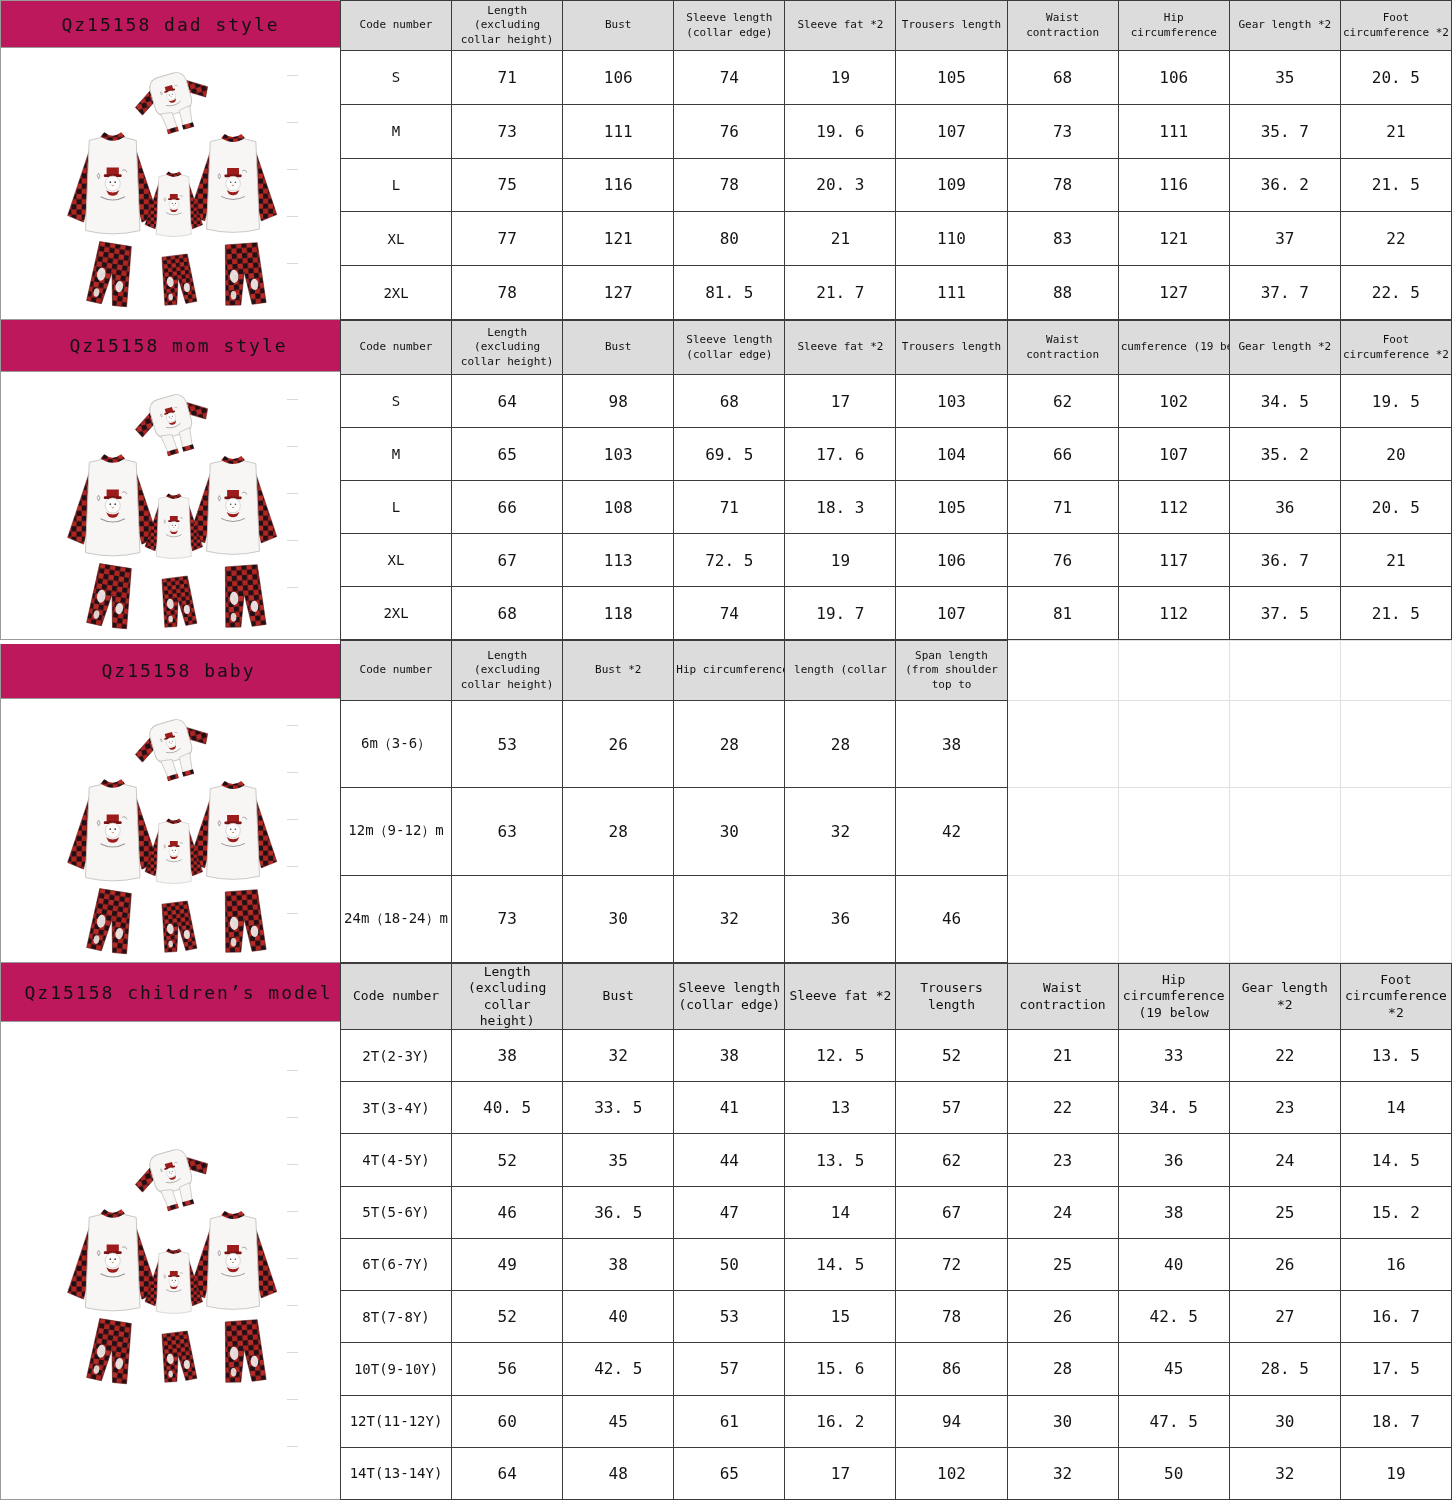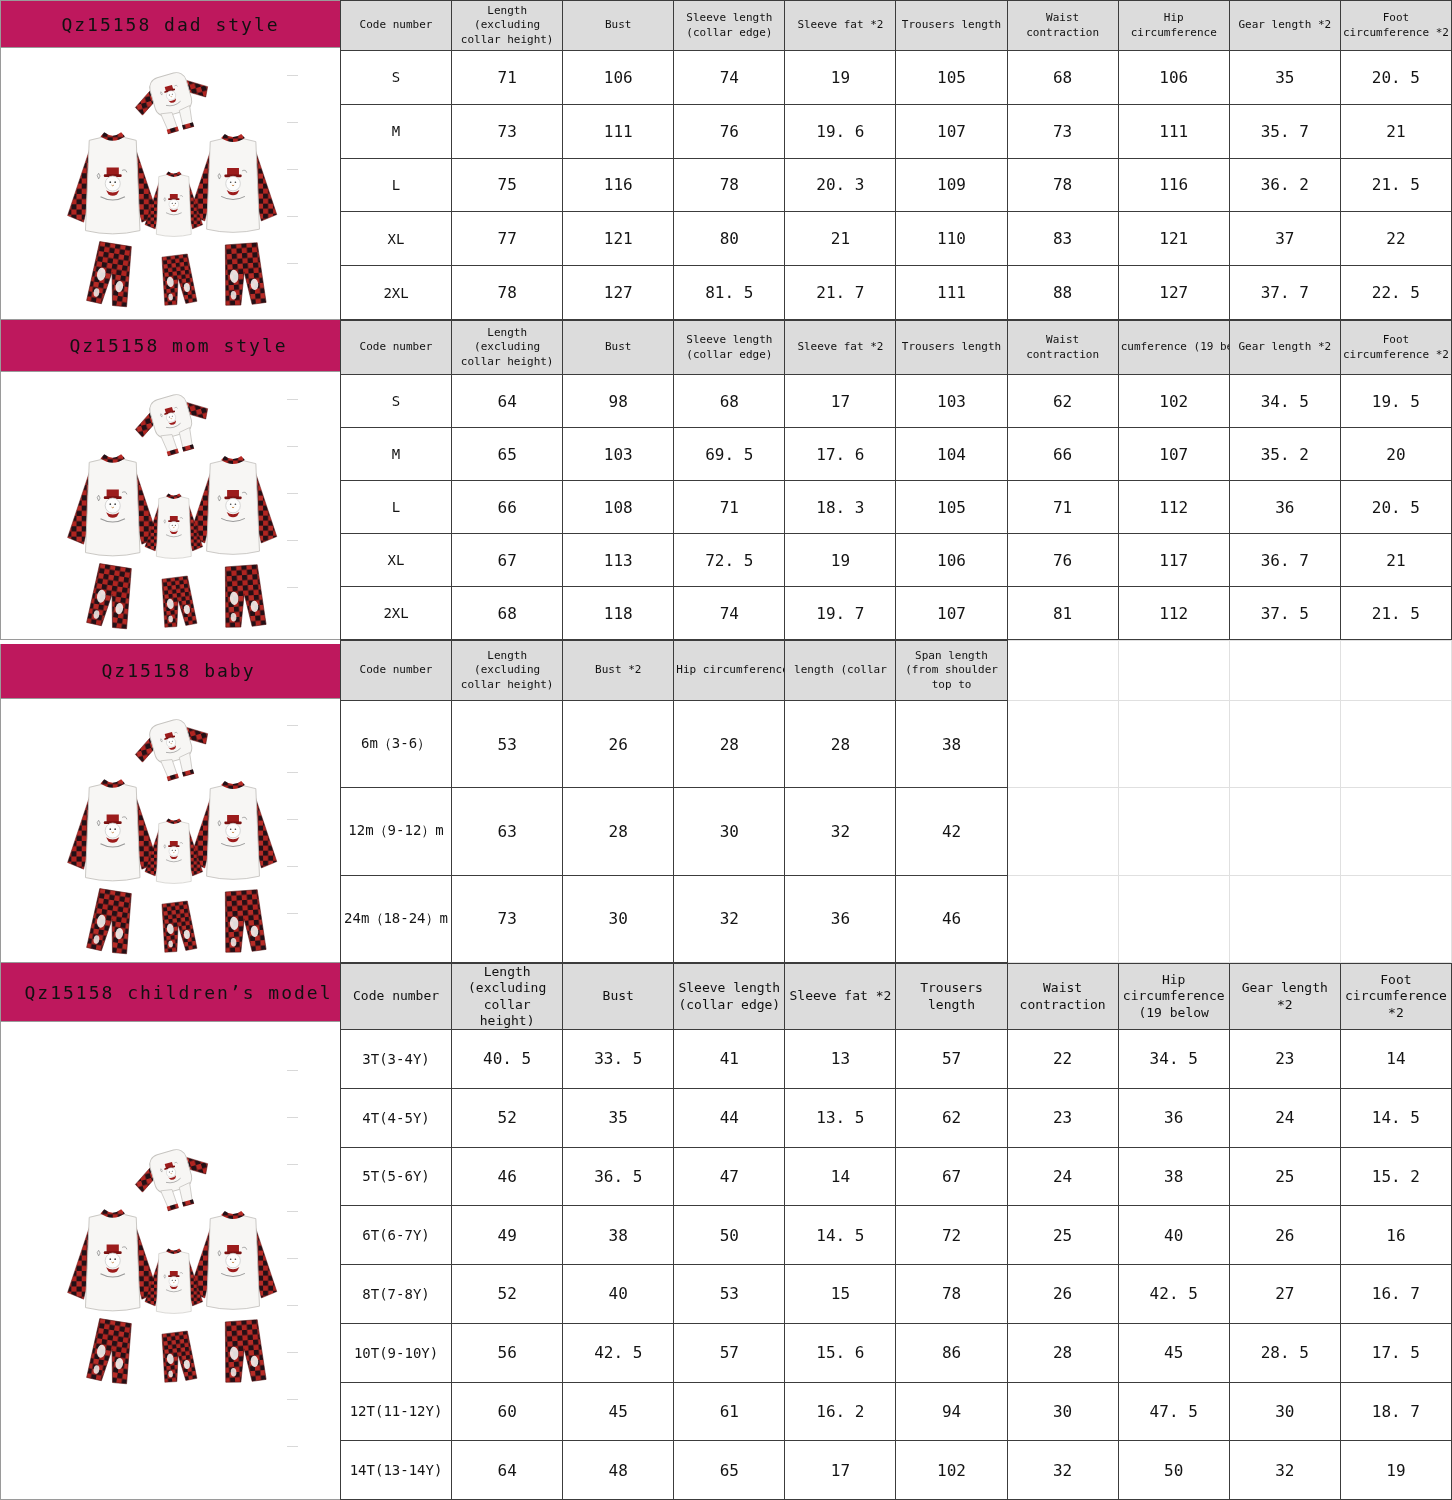--- a/index.html
+++ b/index.html
@@ -402,20 +402,32 @@
             <th>Sleeve fat *2</th>
             <th>Trousers length</th>
             <th>Waist contraction</th>
             <th>Hip circumference (19 below</th>
             <th>Gear length *2</th>
             <th>Foot circumference *2</th>
           </tr>
         </thead>
       <tbody>
           <tr>
+            <td>2T(2-3Y)</td>
+            <td>38</td>
+            <td>32</td>
+            <td>38</td>
+            <td>12. 5</td>
+            <td>52</td>
+            <td>21</td>
+            <td>33</td>
+            <td>22</td>
+            <td>13. 5</td>
+          </tr>
+          <tr>
             <td>3T(3-4Y)</td>
             <td>40. 5</td>
             <td>33. 5</td>
             <td>41</td>
             <td>13</td>
             <td>57</td>
             <td>22</td>
             <td>34. 5</td>
             <td>23</td>
             <td>14</td>

